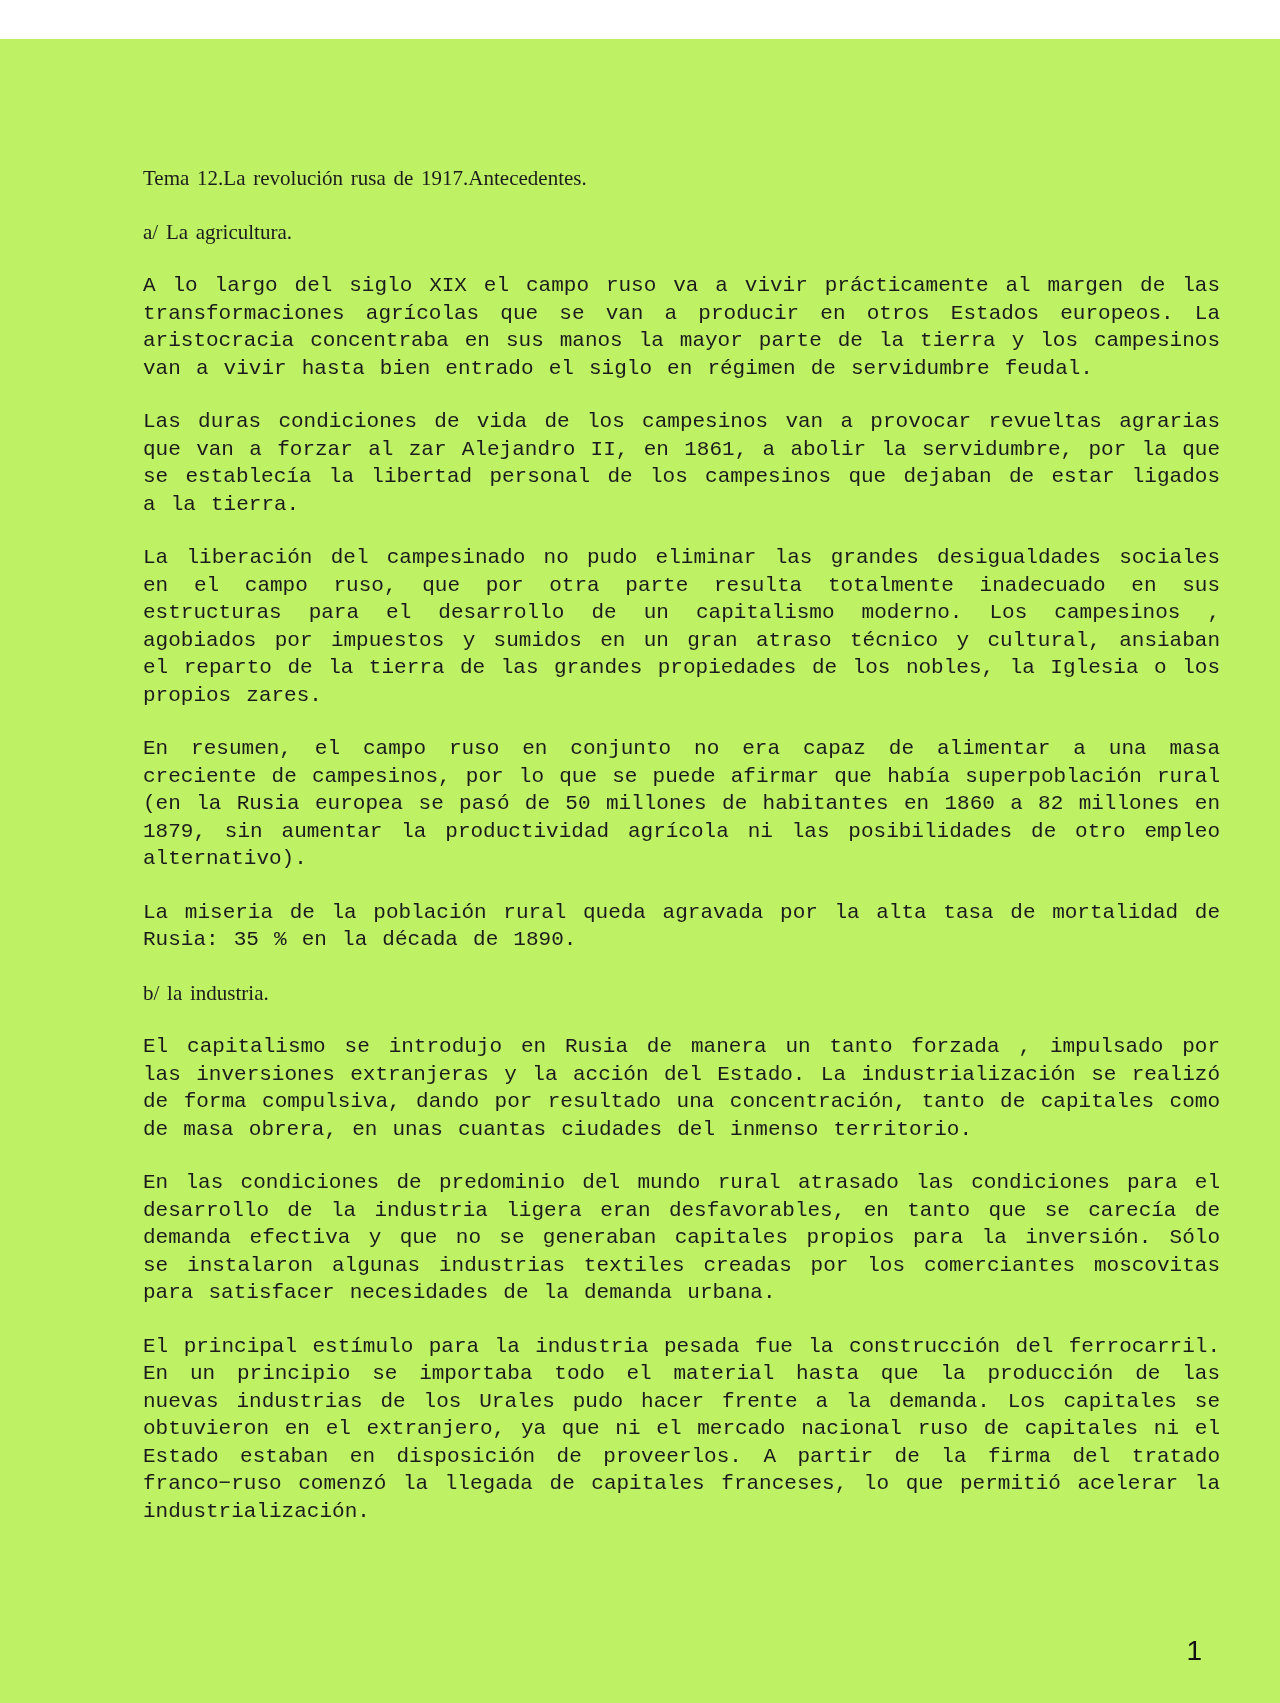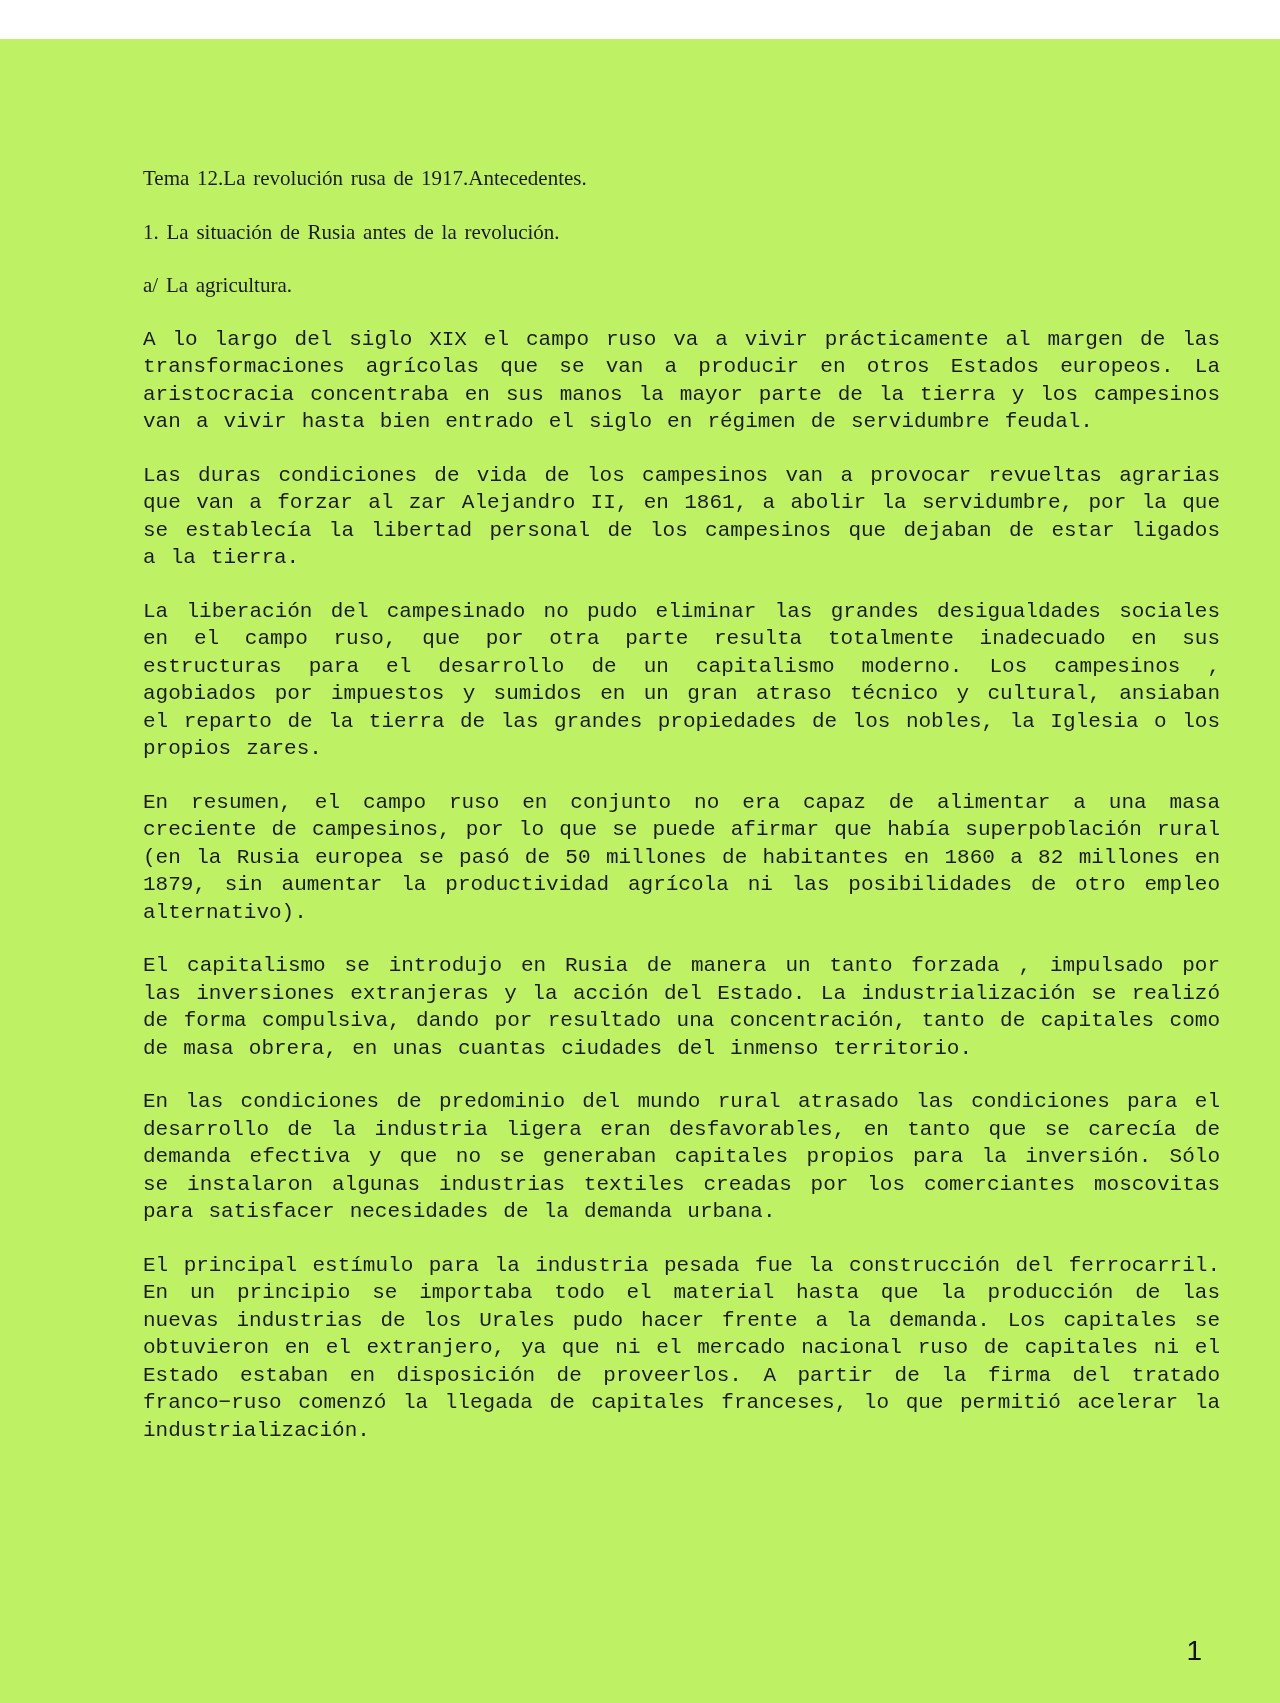--- a/index.html
+++ b/index.html
@@ -53,24 +53,25 @@
     line-height: 34px;
     color: #111111;
   }
 </style>
 </head>
 <body>
 
 <div class="page">
   <div class="content">
     <div class="block heading">Tema 12.La revolución rusa de 1917.Antecedentes.</div>
-    <div class="block heading">1. La situación de Rusia antes de la revolución.</div>
     <div class="block heading">a/ La agricultura.</div>
     <div class="block para">A lo largo del siglo XIX el campo ruso va a vivir prácticamente al margen de las transformaciones agrícolas que se van a producir en otros Estados europeos. La aristocracia concentraba en sus manos la mayor parte de la tierra y los campesinos van a vivir hasta bien entrado el siglo en régimen de servidumbre feudal.</div>
     <div class="block para">Las duras condiciones de vida de los campesinos van a provocar revueltas agrarias que van a forzar al zar Alejandro II, en 1861, a abolir la servidumbre, por la que se establecía la libertad personal de los campesinos que dejaban de estar ligados a la tierra.</div>
     <div class="block para">La liberación del campesinado no pudo eliminar las grandes desigualdades sociales en el campo ruso, que por otra parte resulta totalmente inadecuado en sus estructuras para el desarrollo de un capitalismo moderno. Los campesinos , agobiados por impuestos y sumidos en un gran atraso técnico y cultural, ansiaban el reparto de la tierra de las grandes propiedades de los nobles, la Iglesia o los propios zares.</div>
     <div class="block para">En resumen, el campo ruso en conjunto no era capaz de alimentar a una masa creciente de campesinos, por lo que se puede afirmar que había superpoblación rural (en la Rusia europea se pasó de 50 millones de habitantes en 1860 a 82 millones en 1879, sin aumentar la productividad agrícola ni las posibilidades de otro empleo alternativo).</div>
+    <div class="block para">La miseria de la población rural queda agravada por la alta tasa de mortalidad de Rusia: 35 % en la década de 1890.</div>
+    <div class="block heading">b/ la industria.</div>
     <div class="block para">El capitalismo se introdujo en Rusia de manera un tanto forzada , impulsado por las inversiones extranjeras y la acción del Estado. La industrialización se realizó de forma compulsiva, dando por resultado una concentración, tanto de capitales como de masa obrera, en unas cuantas ciudades del inmenso territorio.</div>
     <div class="block para">En las condiciones de predominio del mundo rural atrasado las condiciones para el desarrollo de la industria ligera eran desfavorables, en tanto que se carecía de demanda efectiva y que no se generaban capitales propios para la inversión. Sólo se instalaron algunas industrias textiles creadas por los comerciantes moscovitas para satisfacer necesidades de la demanda urbana.</div>
     <div class="block para">El principal estímulo para la industria pesada fue la construcción del ferrocarril. En un principio se importaba todo el material hasta que la producción de las nuevas industrias de los Urales pudo hacer frente a la demanda. Los capitales se obtuvieron en el extranjero, ya que ni el mercado nacional ruso de capitales ni el Estado estaban en disposición de proveerlos. A partir de la firma del tratado franco−ruso comenzó la llegada de capitales franceses, lo que permitió acelerar la industrialización.</div>
   </div>
   <div class="page-number">1</div>
 </div>
 
 </body></html>

